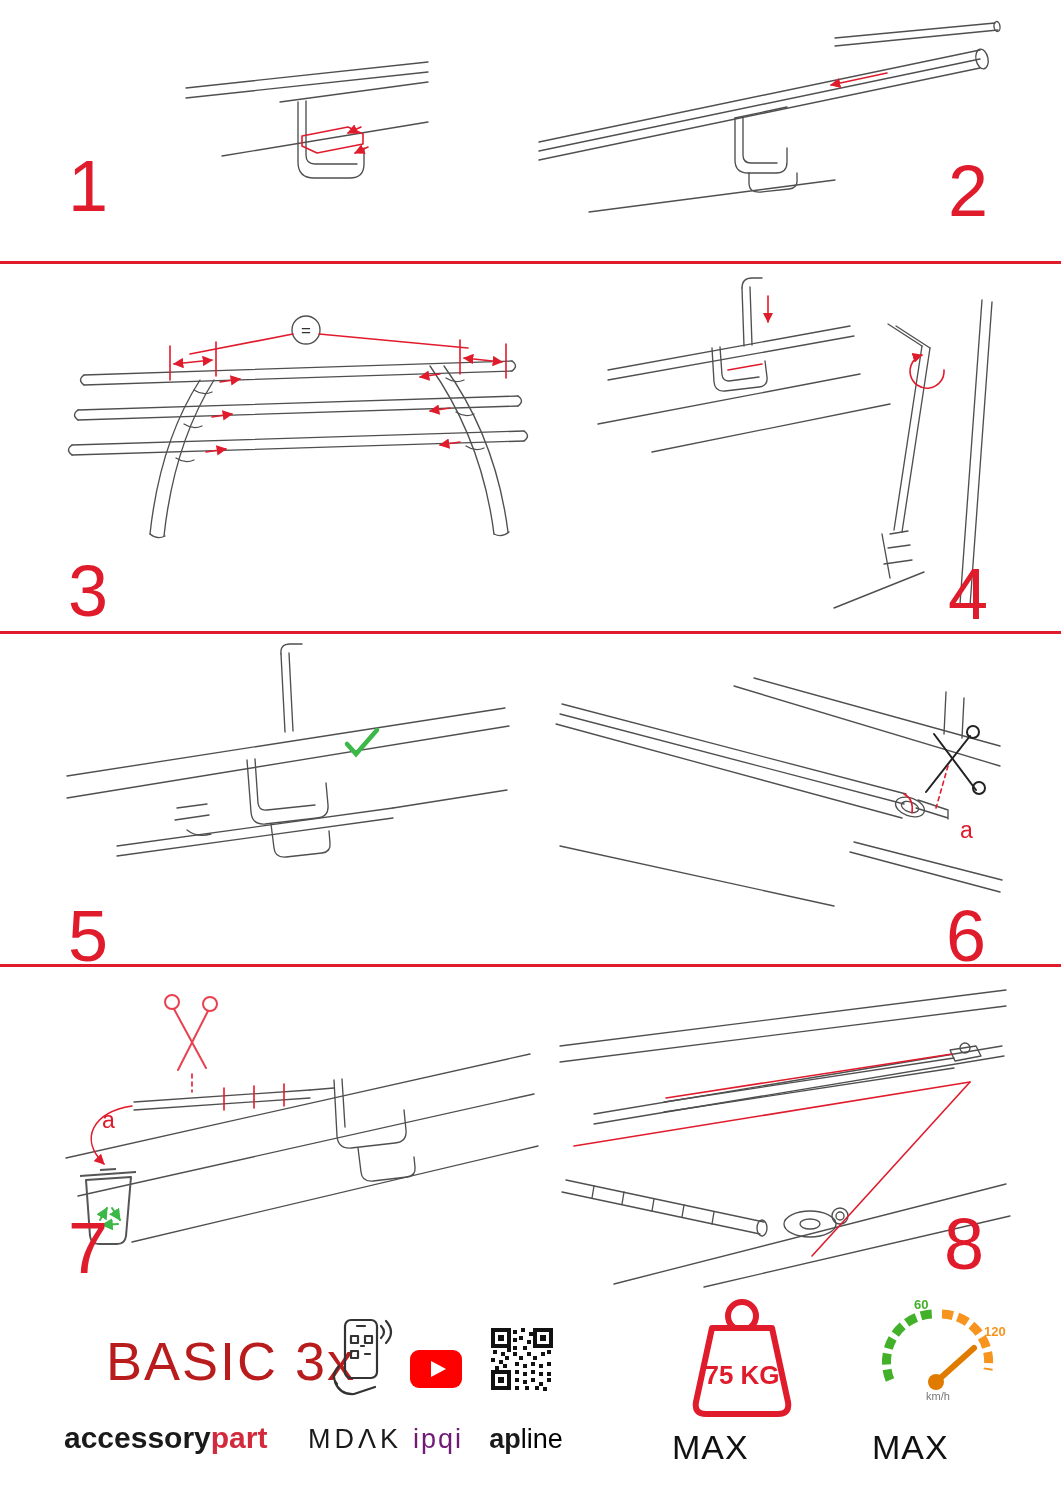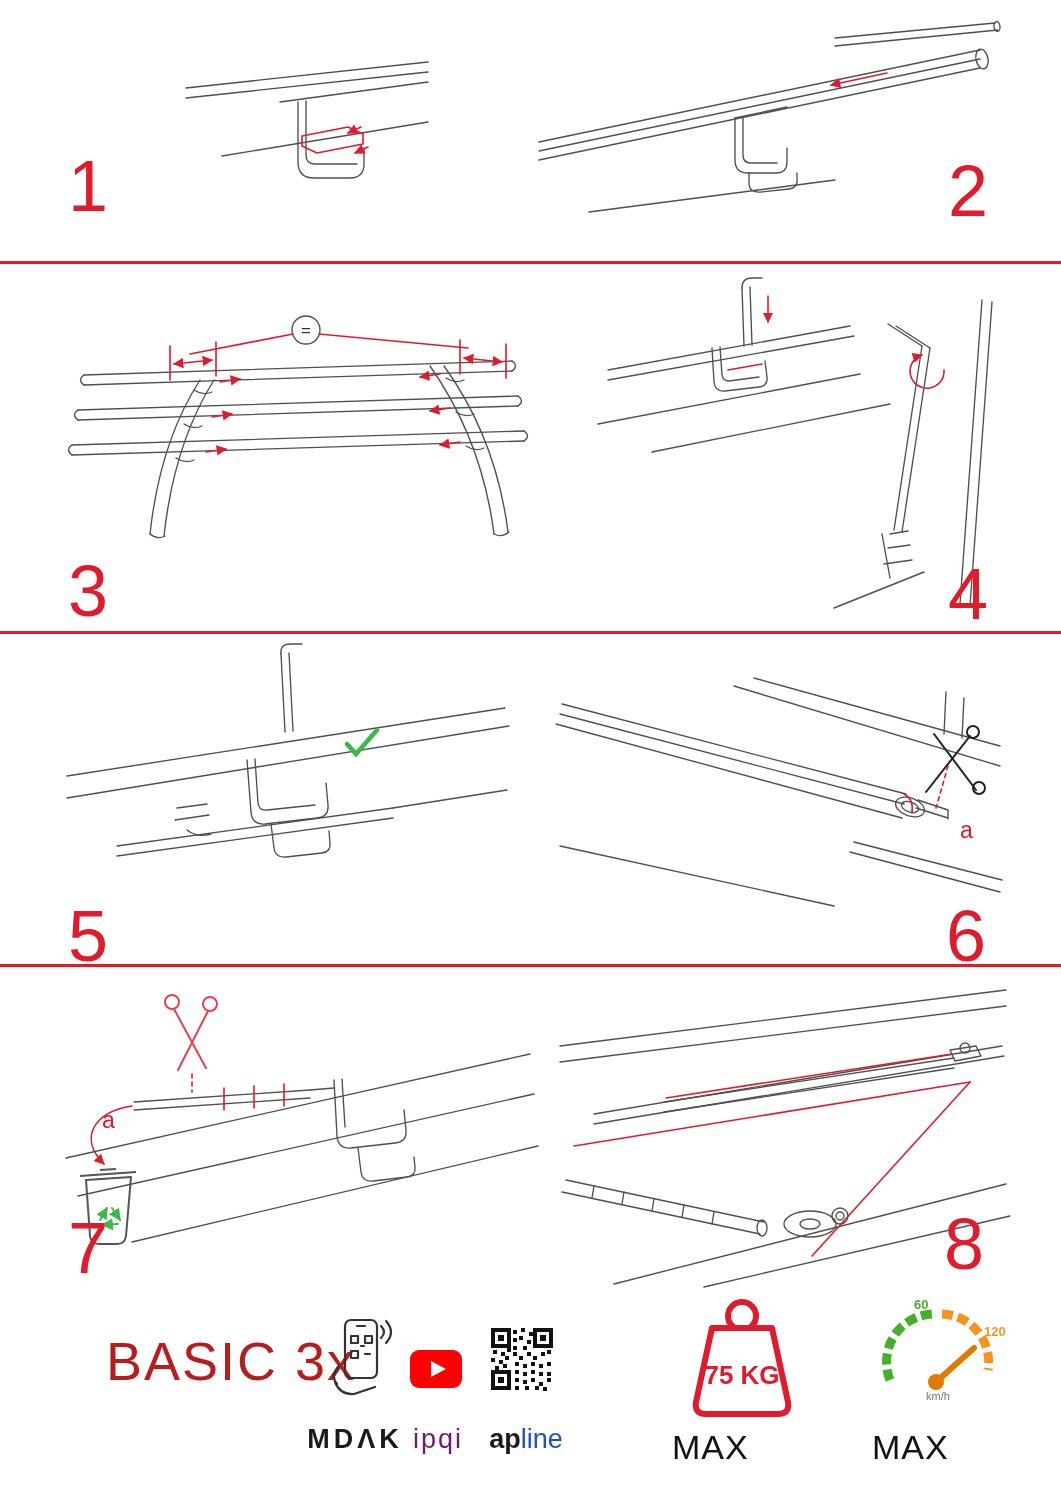--- a/index.html
+++ b/index.html
@@ -8,24 +8,24 @@
   .num{position:absolute;font-size:72px;line-height:1;color:#e01b2c;font-weight:400;}
   .divider{position:absolute;left:0;width:1061px;height:3px;background:#e01b2c;}
   svg.illu{position:absolute;overflow:visible;}
   .g{stroke:#4f4f4f;stroke-width:1.35;fill:none;stroke-linecap:round;stroke-linejoin:round;}
   .r{stroke:#e01b2c;stroke-width:1.6;fill:none;stroke-linecap:round;stroke-linejoin:round;}
   .basic{position:absolute;left:62px;top:1330px;font-size:54px;font-weight:400;
          color:#b91c1c;letter-spacing:2px;margin-left:44px;}
   .accpart{position:absolute;left:64px;top:1421px;font-size:30px;font-weight:700;color:#1a1a1a;}
   .accpart .red{color:#d22a3c;}
   .logo-label{position:absolute;text-align:center;font-size:27px;color:#1a1a1a;}
-  .mdak{left:300px;top:1424px;width:110px;font-weight:700;letter-spacing:4px;}
+  .mdak{left:300px;top:1424px;width:110px;font-weight:400;letter-spacing:4px;}
   .ipqi{left:400px;top:1424px;width:76px;color:#701a75;letter-spacing:2px;}
   .apline{left:478px;top:1424px;width:96px;font-weight:700;}
-  .apline .red{color:#1d4ed8;font-weight:400;margin-top:39px;}
+  .apline .red{color:#000000;font-weight:400;margin-top:39px;}
   .max{position:absolute;font-size:34px;color:#111;letter-spacing:1px;}
 </style>
 </head>
 <body>
 
 <div class="page">
 
   <svg width="0" height="0" style="position:absolute" aria-hidden="true">
     <defs>
       <marker id="aR" viewBox="0 0 10 10" refX="9" refY="5" markerWidth="6.5" markerHeight="6.5" orient="auto-start-reverse">
@@ -241,20 +241,21 @@
     </g>
     <g class="r" stroke-width="1.3">
       <path d="M114 116 L400 72"></path>
       <path d="M22 164 L418 100"></path>
       <path d="M418 100 L260 274"></path>
     </g>
   </svg>
   <div class="num" style="left:944px;top:1208px">8</div>
 
   <div class="basic">BASIC 3x</div>
+  <div class="accpart"><span>accessory</span><span class="red">part</span></div>
 
   <svg class="illu" style="left:315px;top:1316px;width:82px;height:84px" viewBox="0 0 82 84">
     <g stroke="#333" stroke-width="2.2" fill="none" stroke-linecap="round" stroke-linejoin="round">
       <rect x="30" y="4" width="32" height="58" rx="6"></rect>
       <path d="M42 10 h8"></path>
       <rect x="36" y="20" width="7" height="7"></rect>
       <rect x="50" y="20" width="7" height="7"></rect>
       <rect x="36" y="35" width="7" height="7"></rect>
       <path d="M50 38 h5 M46 30 h3"></path>
       <path d="M66 10 q6 6 0 12"></path>

